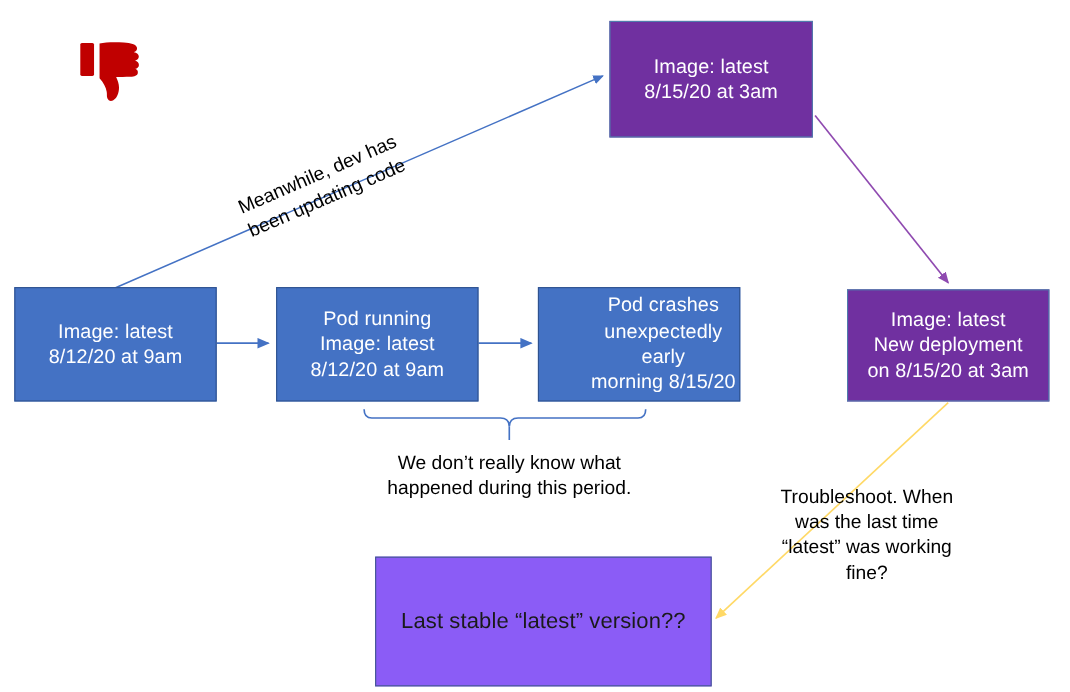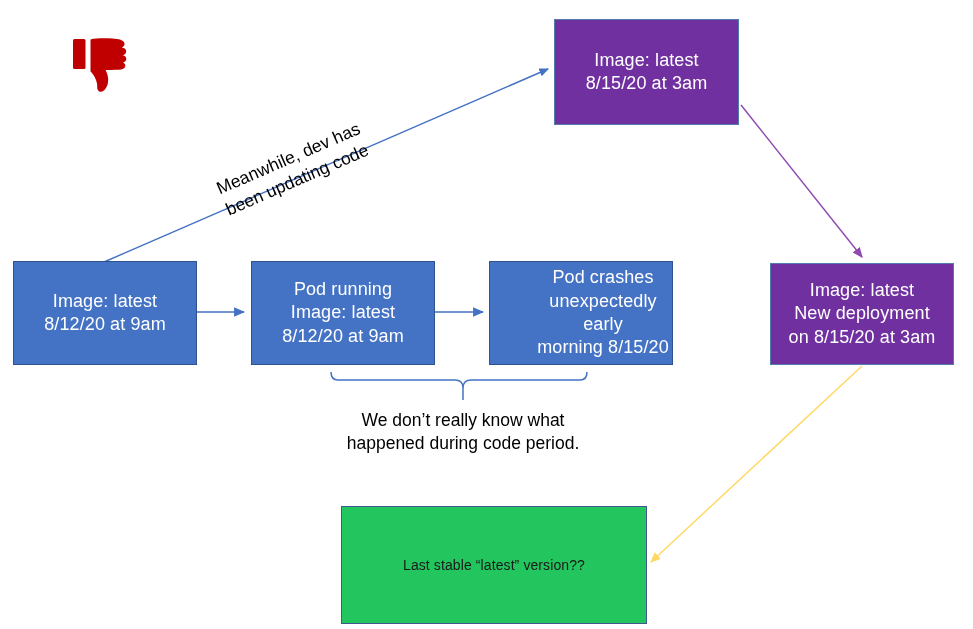--- a/index.html
+++ b/index.html
@@ -45,24 +45,24 @@
     color: #ffffff;
     font-size: 18px;
   }
   .node.purple {
     background: #7030a0;
     border: 1px solid #4f7cac;
     color: #ffffff;
     font-size: 18px;
   }
   .node.yellow {
-    background: #22c55e;
+    background: #8b5cf6;
     border: 1px solid #41578f;
     color: #1a1a1a;
-    font-size: 14px;
+    font-size: 20px;
   }
 
   .caption {
     position: absolute;
     color: #000000;
     font-size: 17.5px;
     line-height: 1.32;
     text-align: center;
     white-space: pre-line;
   }
@@ -149,16 +149,20 @@
 New deployment
 on 8/15/20 at 3am</div>
 
   <div class="node yellow" style="left:341px; top:495px; width:306px; height:118px;">Last stable “latest” version??</div>
 
   <div class="caption rot" style="left:213px; top:168px; transform: rotate(-23.5deg);">Meanwhile, dev has
 been updating code</div>
 
 
   <div class="caption" style="left:318px; top:398px; width:290px;">We don’t really know what
-happened during code period.</div>
+happened during this period.</div>
 
+  <div class="caption" style="left:688px; top:429px; width:200px;">Troubleshoot. When
+was the last time
+“latest” was working
+fine?</div>
 
 </div>
 
 </body></html>

